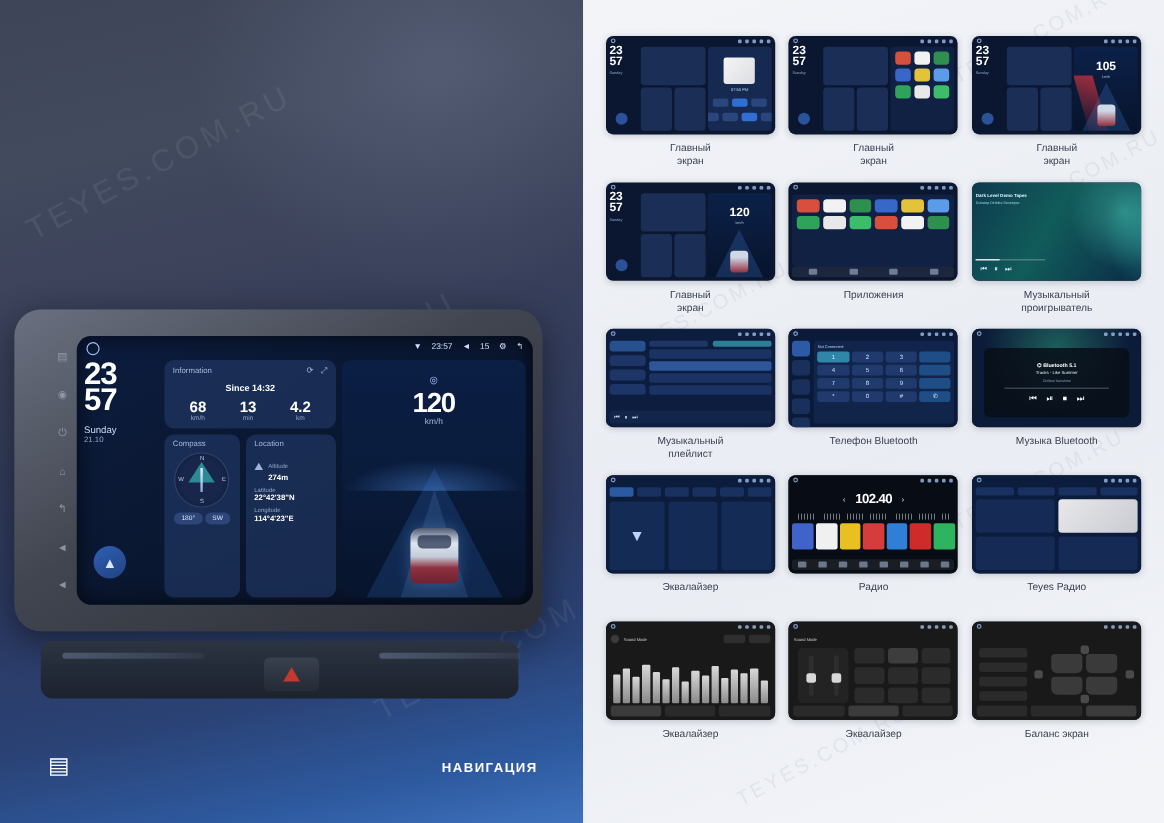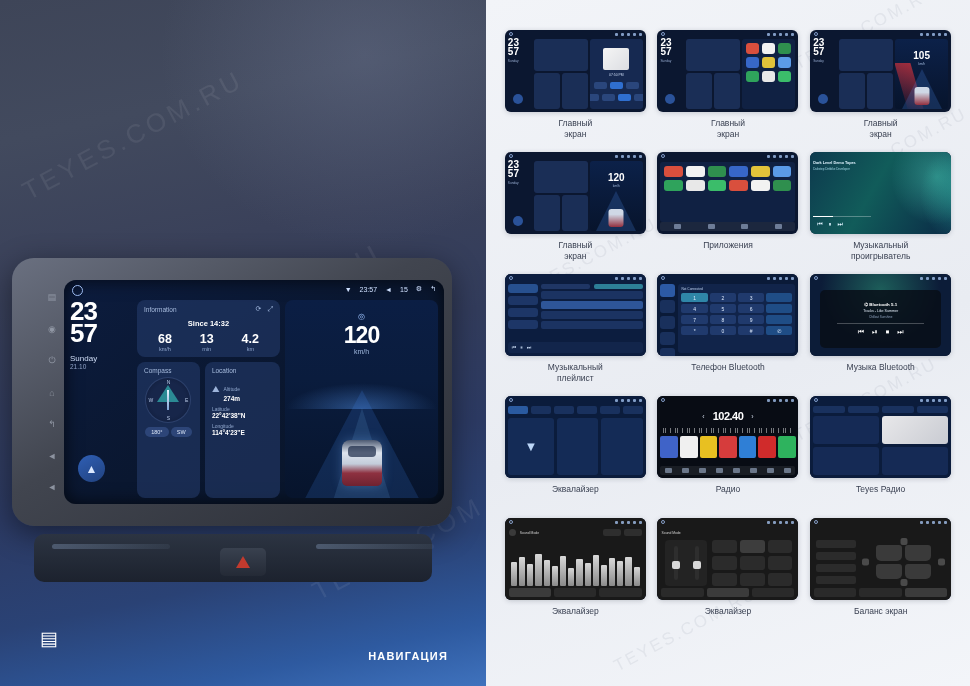--- a/index.html
+++ b/index.html
@@ -174,21 +174,21 @@
     position: absolute; top: 286px; width: 118px; height: 5px;
     background: linear-gradient(90deg, rgba(120,140,170,.45), rgba(120,140,170,.1));
     border-radius: 3px;
   }
   .vent-l { left: 62px; }
   .vent-r { right: 62px; }
 
   .foot-left { position: absolute; left: 40px; bottom: 38px; }
   .layers { color: #fff; font-size: 19px; line-height: 1; }
   .foot-right {
-    position: absolute; right: 38px; bottom: 24px;
+    position: absolute; right: 38px; bottom: 40px;
     color: #fff; font-size: 11px; font-weight: bold; letter-spacing: 1.2px;
   }
 
   
   .right {
     width: 484px; height: 686px;
     background: linear-gradient(160deg, #f2f4f8, #e9ecf2 55%, #f3f5f9);
     position: relative; padding: 30px 16px 8px;
   }
   .right-wm {

